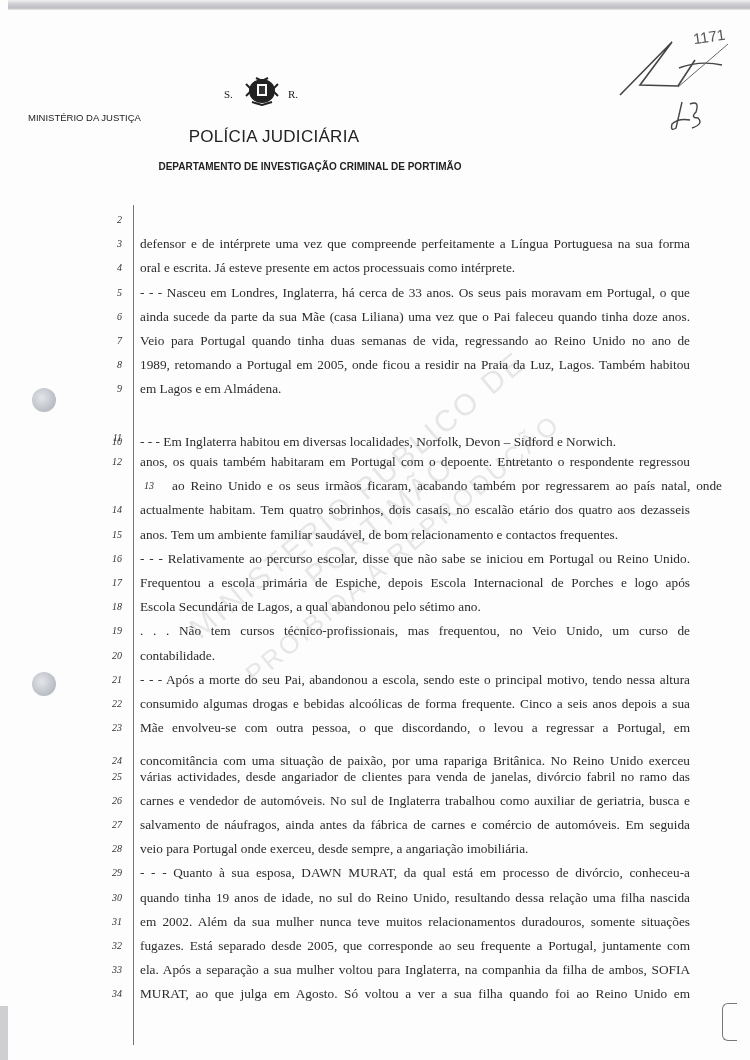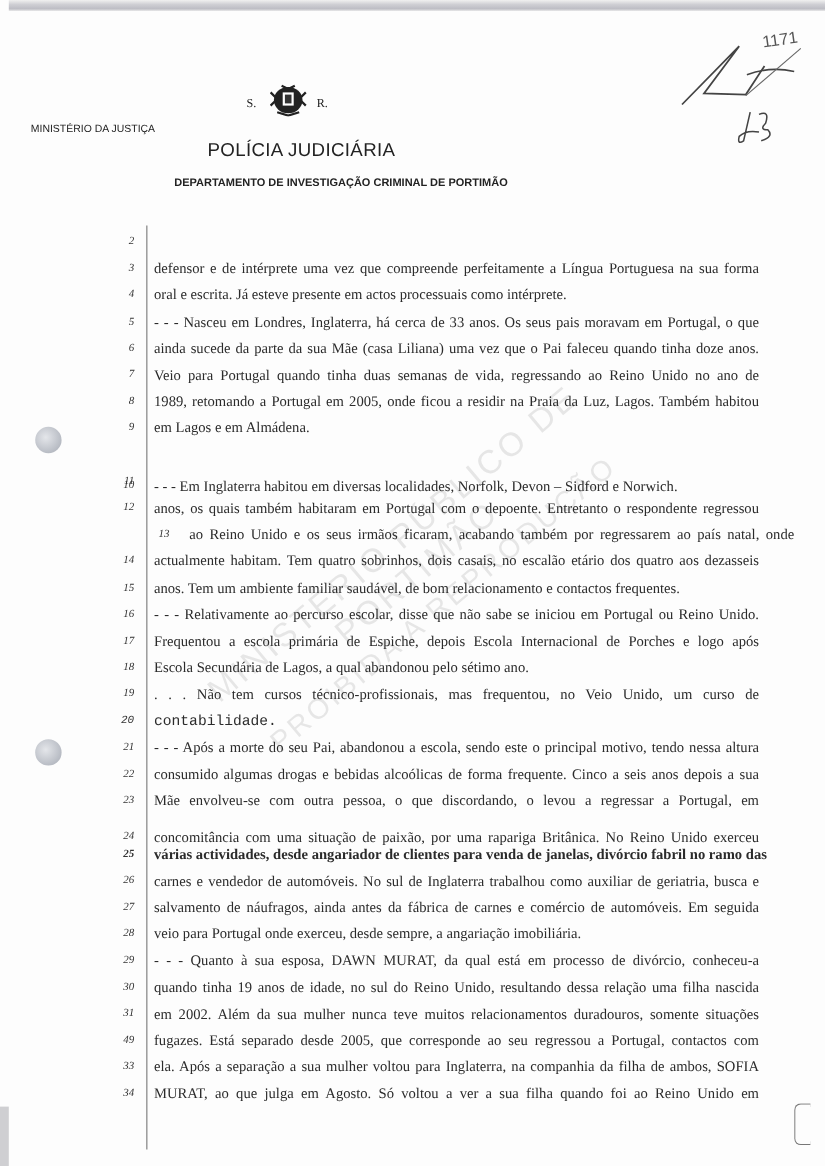--- a/index.html
+++ b/index.html
@@ -180,41 +180,41 @@
       <span class="txt j">Frequentou a escola primária de Espiche, depois Escola Internacional de Porches e logo após</span>
     </div>
     <div class="line" style="top: 387.2px;">
       <span class="ln">18</span>
       <span class="txt">Escola Secundária de Lagos, a qual abandonou pelo sétimo ano.</span>
     </div>
     <div class="line" style="top: 411.4px;">
       <span class="ln">19</span>
       <span class="txt j">. . . Não tem cursos técnico-profissionais, mas frequentou, no Veio Unido, um curso de</span>
     </div>
-    <div class="line" style="top: 435.6px; font-family: Liberation Mono, monospace;">
+    <div class="line" style="top: 435.6px;">
       <span class="ln">20</span>
       <span class="txt">contabilidade.</span>
     </div>
     <div class="line" style="top: 459.8px;">
       <span class="ln">21</span>
       <span class="txt j">- - - Após a morte do seu Pai, abandonou a escola, sendo este o principal motivo, tendo nessa altura</span>
     </div>
     <div class="line" style="top: 484px;">
       <span class="ln">22</span>
       <span class="txt j">consumido algumas drogas e bebidas alcoólicas de forma frequente. Cinco a seis anos depois a sua</span>
     </div>
     <div class="line" style="top: 508.2px;">
       <span class="ln">23</span>
       <span class="txt j">Mãe envolveu-se com outra pessoa, o que discordando, o levou a regressar a Portugal, em</span>
     </div>
     <div class="line" style="top: 541px; padding-left: 20px;">
       <span class="ln">24</span>
       <span class="txt j">concomitância com uma situação de paixão, por uma rapariga Britânica. No Reino Unido exerceu</span>
     </div>
-    <div class="line" style="top: 556.6px; font-weight: bold;">
+    <div class="line" style="top: 556.6px;">
       <span class="ln">25</span>
       <span class="txt j">várias actividades, desde angariador de clientes para venda de janelas, divórcio fabril no ramo das</span>
     </div>
     <div class="line" style="top: 580.8px;">
       <span class="ln">26</span>
       <span class="txt j">carnes e vendedor de automóveis. No sul de Inglaterra trabalhou como auxiliar de geriatria, busca e</span>
     </div>
     <div class="line" style="top: 605px;">
       <span class="ln">27</span>
       <span class="txt j">salvamento de náufragos, ainda antes da fábrica de carnes e comércio de automóveis. Em seguida</span>
@@ -229,22 +229,22 @@
     </div>
     <div class="line" style="top: 677.6px;">
       <span class="ln">30</span>
       <span class="txt j">quando tinha 19 anos de idade, no sul do Reino Unido, resultando dessa relação uma filha nascida</span>
     </div>
     <div class="line" style="top: 701.8px;">
       <span class="ln">31</span>
       <span class="txt j">em 2002. Além da sua mulher nunca teve muitos relacionamentos duradouros, somente situações</span>
     </div>
     <div class="line" style="top: 726px;">
-      <span class="ln">49</span>
-      <span class="txt j">fugazes. Está separado desde 2005, que corresponde ao seu regressou a Portugal, contactos com</span>
+      <span class="ln">32</span>
+      <span class="txt j">fugazes. Está separado desde 2005, que corresponde ao seu frequente a Portugal, juntamente com</span>
     </div>
     <div class="line" style="top: 750.2px;">
       <span class="ln">33</span>
       <span class="txt j">ela. Após a separação a sua mulher voltou para Inglaterra, na companhia da filha de ambos, SOFIA</span>
     </div>
     <div class="line" style="top: 774.4px;">
       <span class="ln">34</span>
       <span class="txt j">MURAT, ao que julga em Agosto. Só voltou a ver a sua filha quando foi ao Reino Unido em</span>
     </div>
   </div>

